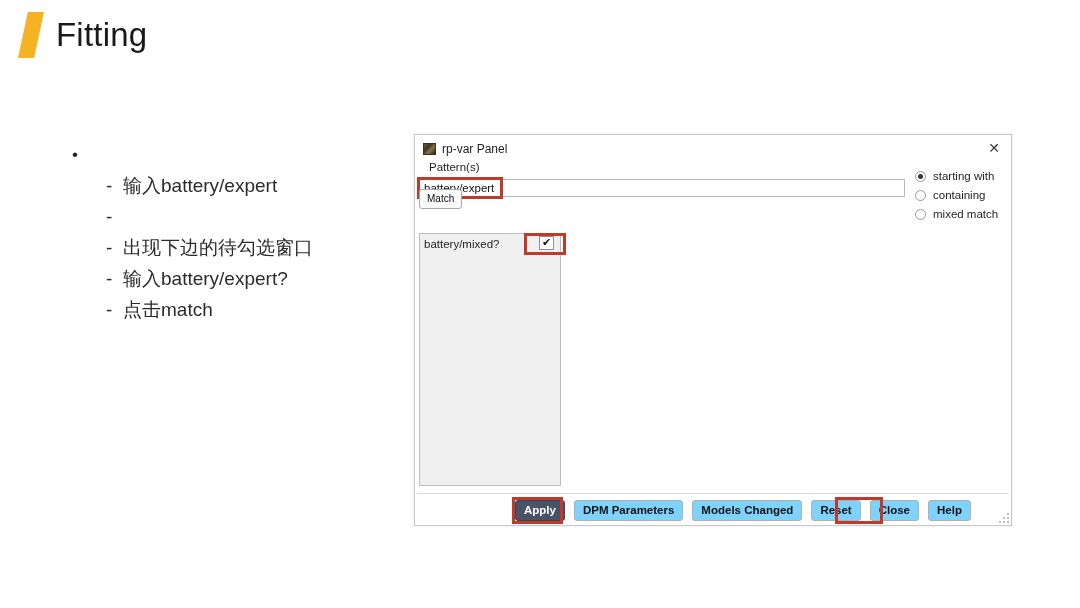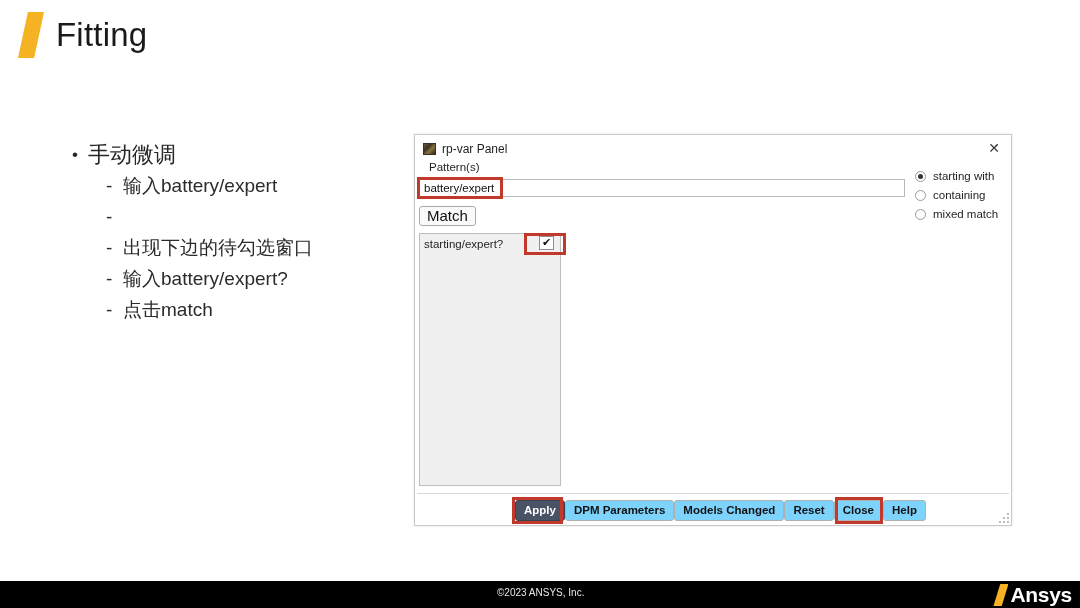--- a/index.html
+++ b/index.html
@@ -50,23 +50,23 @@
   .pattern-input {
     position:absolute; left:4px; top:44px; width:486px; height:18px;
     border:1px solid #b7b7b7; background:#fff;
     font-size:11.5px; color:#111; padding:1px 4px; line-height:15px;
     font-family:"Liberation Sans", sans-serif;
   }
   .ann { position:absolute; border:3px solid #c0392b; pointer-events:none; }
   .ann-input { left:2px; top:42px; width:86px; height:22px; }
 
   .btn-match {
-    position:absolute; left:4px; top:71px; height:20px; padding:0 7px;
+    position:absolute; left:4px; top:54px; height:20px; padding:0 7px;
     border:1px solid #a9a9a9; border-radius:3px; background:#fafafa;
-    font-size:15px; color:#111; line-height:18px;
+    font-size:10px; color:#111; line-height:18px;
     font-family:"Liberation Sans", sans-serif;
   }
 
   .radios { position:absolute; left:500px; top:32px; }
   .radio-row { display:flex; align-items:center; height:18px; margin-bottom:1px; }
   .radio {
     width:11px; height:11px; border:1px solid #9a9a9a; border-radius:50%;
     background:#fff; margin-right:7px; position:relative; flex:none;
   }
   .radio.on::after {
@@ -86,21 +86,21 @@
   .list-check {
     position:absolute; right:6px; top:2px; width:15px; height:14px;
     border:1px solid #8f8f8f; background:#fff;
     font-size:11px; line-height:12px; text-align:center; color:#111;
     font-family:"DejaVu Sans", sans-serif;
   }
   .ann-check { left:104px; top:-1px; width:42px; height:22px; }
 
   .sep { position:absolute; left:2px; top:358px; width:592px; height:1px; background:#d8d8d8; }
 
-  .footer-btns { position:absolute; left:100px; top:365px; display:flex; align-items:center; }
+  .footer-btns { position:absolute; left:100px; top:365px; display:flex; align-items:center; gap:9px; }
   .btn {
     height:21px; padding:0 8px; border:1px solid #b0b0b0; border-radius:3px;
     background:#7dd3fc; font-size:11.5px; color:#111; line-height:19px; font-weight:bold;
     font-family:"Liberation Sans", sans-serif; white-space:nowrap;
   }
   .btn.primary { background:#4a5366; border-color:#3c4352; color:#ffffff; }
   .ann-apply { left:97px; top:362px; width:51px; height:27px; }
   .ann-close { left:420px; top:362px; width:48px; height:27px; }
 
   .grip { position:absolute; right:2px; bottom:2px; width:13px; height:13px; }
@@ -154,21 +154,20 @@
 <div id="slide">
 
   <div class="title-wrap">
     <div class="title-slash"></div>
     <div class="title-text">Fitting</div>
   </div>
 
   <div class="bullets">
     <div class="b1">
       <span class="dot">•</span>
-      <span>手动微调</span>
     </div>
     <div class="sub">
       <div class="b2">
         <span class="dash">-</span>
         <span>输入battery/expert</span>
       </div>
       <div class="b2">
         <span class="dash">-</span>
       </div>
       <div class="b2">
@@ -210,21 +209,21 @@
         <span class="radio-label">containing</span>
       </div>
       <div class="radio-row">
         <span class="radio"></span>
         <span class="radio-label">mixed match</span>
       </div>
     </div>
 
     <div class="listbox">
       <div class="list-item">
-        <span>starting/expert?</span>
+        <span>battery/mixed?</span>
         <span class="list-check">✔</span>
         <span class="ann ann-check"></span>
       </div>
     </div>
 
     <div class="sep"></div>
 
     <div class="footer-btns">
       <button class="btn primary">Apply</button>
       <button class="btn">DPM Parameters</button>
@@ -240,21 +239,14 @@
       <i style="right:0;bottom:0"></i>
         <i style="right:4px;bottom:0"></i>
         <i style="right:8px;bottom:0"></i>
       <i style="right:0;bottom:4px"></i>
         <i style="right:4px;bottom:4px"></i>
       <i style="right:0;bottom:8px"></i>
     </div>
   </div>
 
 
-  <div class="footerbar">
-    <div class="copyright">©2023 ANSYS,  Inc.</div>
-    <div class="ansys-logo">
-      <div class="ansys-slash"></div>
-      <div class="ansys-word">Ansys</div>
-    </div>
-  </div>
 
 </div>
 
 </body></html>

